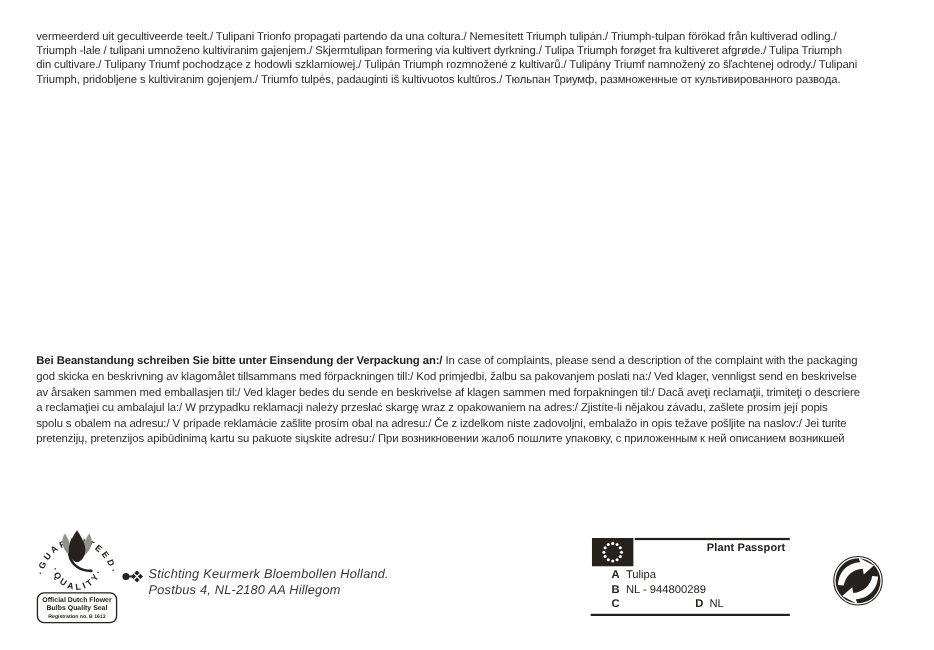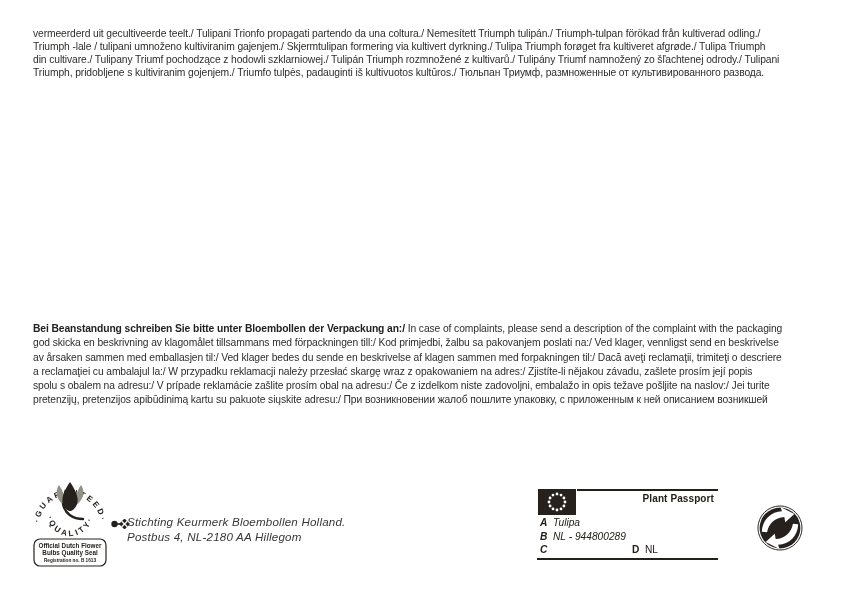--- a/index.html
+++ b/index.html
@@ -15,28 +15,28 @@
   #complaints-paragraph{top:322px;}
   #complaints-paragraph .tline{line-height:14.3px;}
   .lead-bold{font-weight:bold;color:#232220;}
 
   
   #quality-seal{position:absolute;left:31px;top:477px;width:78px;height:94px;}
 
   
   #address-block{position:absolute;left:111px;top:515px;}
   #address-icon{position:absolute;left:0;top:4px;width:20px;height:10px;}
-  .address-lines{margin-left:16px;font-style:italic;font-size:11.6px;line-height:14.5px;color:#383735;letter-spacing:0.2px;}
+  .address-lines{margin-left:24px;font-style:italic;font-size:11.6px;line-height:14.5px;color:#383735;letter-spacing:0.2px;}
 
   
   #plant-passport{position:absolute;left:537px;top:486px;width:181px;height:74px;font-size:10.2px;color:#232019;}
   #pp-flag{position:absolute;left:1px;top:3px;width:38px;height:26px;}
   #pp-top-rule{position:absolute;left:40px;right:0;top:3px;height:2px;background:#232019;}
   #pp-title{position:absolute;right:4px;top:7px;font-weight:bold;font-size:10px;letter-spacing:0.1px;}
-  .pp-row{position:absolute;left:3px;white-space:nowrap;font-style:italic;}
+  .pp-row{position:absolute;left:19px;white-space:nowrap;}
   .pp-label{font-weight:bold;display:inline-block;width:13px;}
   #pp-row-a{top:31px;}
   #pp-row-b{top:44.5px;}
   #pp-row-c{top:58px;}
   #pp-row-d{position:absolute;left:95px;top:58px;white-space:nowrap;}
   #pp-bottom-rule{position:absolute;left:0;right:0;top:72px;height:2px;background:#232019;}
 
   
   #green-dot{position:absolute;left:757px;top:505px;width:46px;height:46px;}
 
@@ -46,21 +46,21 @@
 <body>
 
 <div class="para" id="intro-paragraph">
   <div class="tline">vermeerderd uit gecultiveerde teelt./ Tulipani Trionfo propagati partendo da una coltura./ Nemesített Triumph tulipán./ Triumph-tulpan förökad från kultiverad odling./</div>
   <div class="tline">Triumph -lale / tulipani umnoženo kultiviranim gajenjem./ Skjermtulipan formering via kultivert dyrkning./ Tulipa Triumph forøget fra kultiveret afgrøde./ Tulipa Triumph</div>
   <div class="tline">din cultivare./ Tulipany Triumf pochodzące z hodowli szklarniowej./ Tulipán Triumph rozmnožené z kultivarů./ Tulipány Triumf namnožený zo šľachtenej odrody./ Tulipani</div>
   <div class="tline">Triumph, pridobljene s kultiviranim gojenjem./ Triumfo tulpės, padauginti iš kultivuotos kultūros./ Тюльпан Триумф, размноженные от культивированного развода.</div>
 </div>
 
 <div class="para" id="complaints-paragraph">
-  <div class="tline"><span class="lead-bold">Bei Beanstandung schreiben Sie bitte unter Bloembollen der Verpackung an:/</span><span> In case of complaints, please send a description of the complaint with the packaging</span></div>
+  <div class="tline"><span class="lead-bold">Bei Beanstandung schreiben Sie bitte unter Einsendung der Verpackung an:/</span><span> In case of complaints, please send a description of the complaint with the packaging</span></div>
   <div class="tline">god skicka en beskrivning av klagomålet tillsammans med förpackningen till:/ Kod primjedbi, žalbu sa pakovanjem poslati na:/ Ved klager, vennligst send en beskrivelse</div>
   <div class="tline">av årsaken sammen med emballasjen til:/ Ved klager bedes du sende en beskrivelse af klagen sammen med forpakningen til:/ Dacă aveţi reclamaţii, trimiteţi o descriere</div>
   <div class="tline">a reclamaţiei cu ambalajul la:/ W przypadku reklamacji należy przesłać skargę wraz z opakowaniem na adres:/ Zjistíte-li nějakou závadu, zašlete prosím její popis</div>
   <div class="tline">spolu s obalem na adresu:/ V prípade reklamácie zašlite prosím obal na adresu:/ Če z izdelkom niste zadovoljni, embalažo in opis težave pošljite na naslov:/ Jei turite</div>
   <div class="tline">pretenzijų, pretenzijos apibūdinimą kartu su pakuote siųskite adresu:/ При возникновении жалоб пошлите упаковку, с приложенным к ней описанием возникшей</div>
 </div>
 
 <div id="quality-seal">
   <svg width="78" height="94" viewBox="0 0 78 94">
     <defs>

